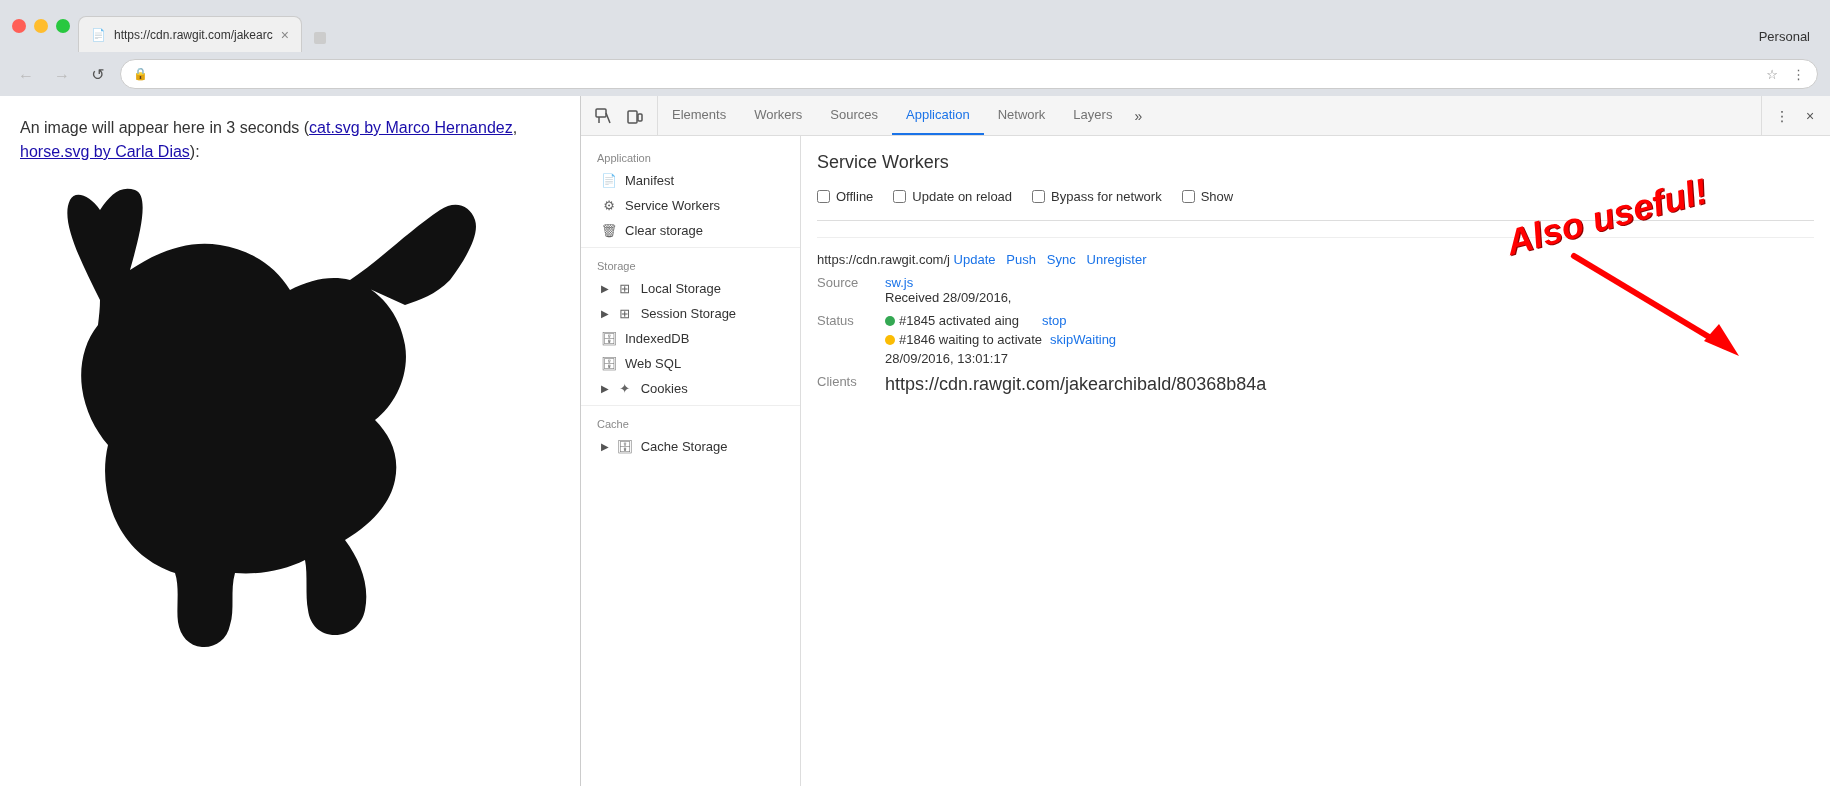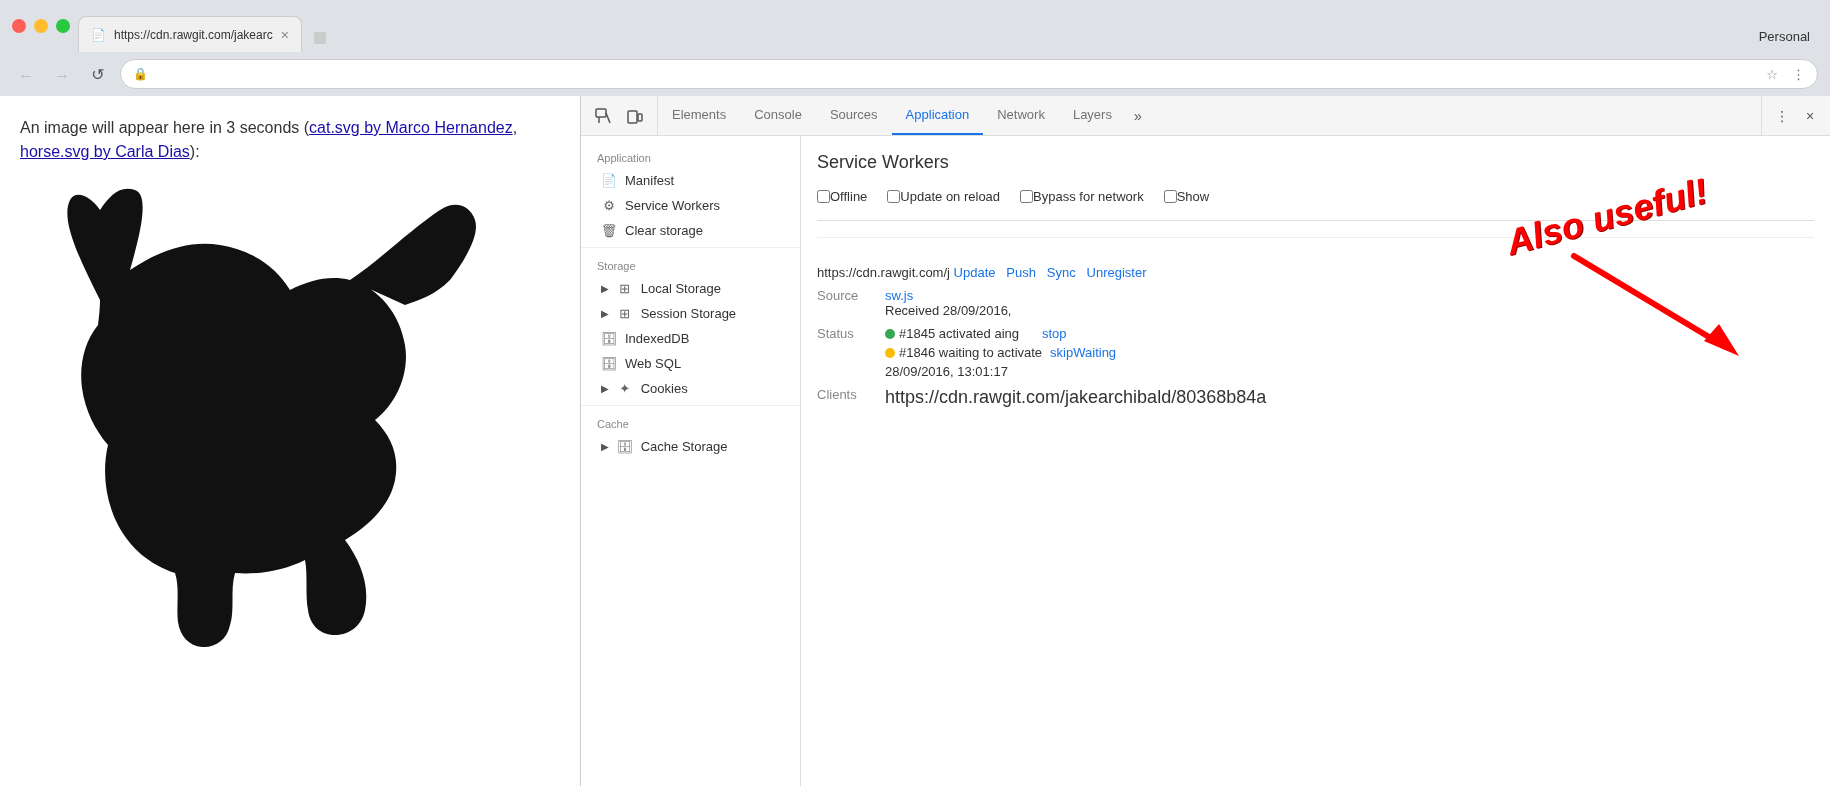--- a/index.html
+++ b/index.html
@@ -69,24 +69,24 @@
     .sidebar-item { display: flex; align-items: center; gap: 8px; padding: 5px 16px 5px 20px; font-size: 13px; color: #333; cursor: pointer; }
     .sidebar-item .si-icon { font-size: 13px; color: #666; width: 16px; text-align: center; }
     .sidebar-item .si-arrow { font-size: 10px; color: #555; }
     .sidebar-item .si-label { flex: 1; }
     .sidebar-divider { height: 1px; background: #eee; margin: 4px 0; }
 
     
     .devtools-panel { flex: 1; background: white; overflow-y: auto; padding: 16px; position: relative; }
     .panel-title { font-size: 18px; font-weight: 400; color: #333; margin-bottom: 16px; }
     .sw-options { display: flex; align-items: center; gap: 20px; margin-bottom: 16px; flex-wrap: wrap; }
-    .sw-option { display: flex; align-items: center; font-size: 13px; color: #333; }
+    .sw-option { display: flex; align-items: center; gap: 6px; font-size: 13px; color: #333; }
     .sw-option input[type="checkbox"] { cursor: pointer; }
     .sw-divider { height: 1px; background: #ddd; margin: 8px 0 16px; }
-    .sw-entry { border-top: 1px solid #eee; padding: 27px 0; }
+    .sw-entry { border-top: 1px solid #eee; padding: 14px 0; }
     .sw-url { font-size: 13px; font-weight: 500; color: #333; margin-bottom: 8px; }
     .sw-url a { color: #1a73e8; text-decoration: none; cursor: pointer; }
     .sw-row { display: flex; align-items: flex-start; gap: 8px; margin-bottom: 8px; font-size: 13px; }
     .sw-label { color: #888; min-width: 60px; }
     .sw-value { color: #333; }
     .sw-value a { color: #1a73e8; text-decoration: none; cursor: pointer; }
     .sw-value .sw-link-stop { color: #1a73e8; margin-left: 23px; cursor: pointer; }
     .sw-value .sw-link-skip { color: #1a73e8; margin-left: 8px; cursor: pointer; }
     .status-dot-green { width: 10px; height: 10px; border-radius: 50%; background: #34a853; display: inline-block; margin-right: 4px; }
     .status-dot-yellow { width: 10px; height: 10px; border-radius: 50%; background: #fbbc04; display: inline-block; margin-right: 4px; }
@@ -219,21 +219,21 @@
                 <rect x="1" y="3" width="9" height="12" rx="1" fill="none" stroke="#555" stroke-width="1.5"></rect>
                 <rect x="11" y="6" width="4" height="7" rx="1" fill="none" stroke="#555" stroke-width="1.5"></rect>
               </svg>
           </div>
         </div>
         <div class="devtools-tabs">
           <div class="devtools-tab">
             <span>Elements</span>
           </div>
           <div class="devtools-tab">
-            <span>Console</span>
+            <span>Workers</span>
           </div>
           <div class="devtools-tab">
             <span>Sources</span>
           </div>
           <div class="devtools-tab active">
             <span>Application</span>
           </div>
           <div class="devtools-tab">
             <span>Network</span>
           </div>

